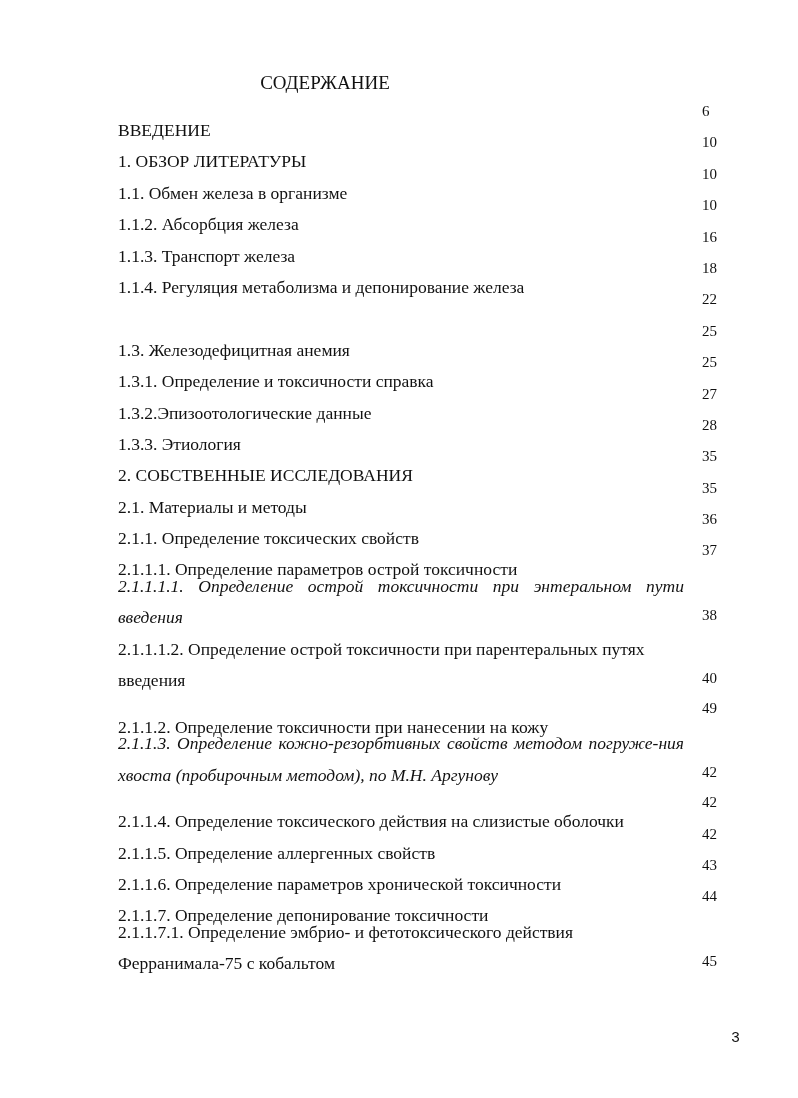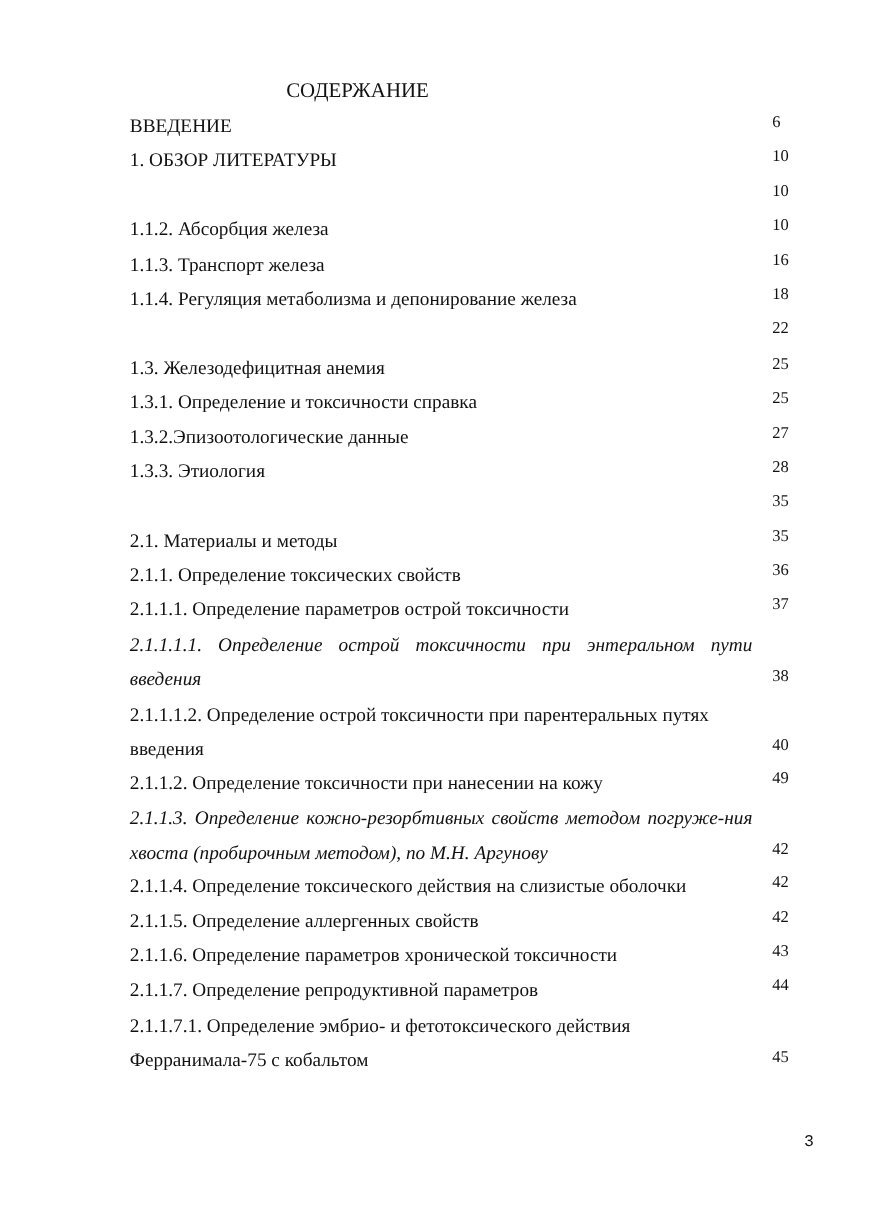--- a/index.html
+++ b/index.html
@@ -9,21 +9,21 @@
   }
   .title {
     position: absolute; left: 0; width: 650px; top: 72px;
     text-align: center; font-size: 19px;
   }
   .toc { position: absolute; left: 118px; top: 100px; width: 600px; }
   .row {
     position: relative; height: 31.4px;
   }
   .row .label {
-    position: absolute; left: 0; top: 4px; font-size: 17.5px; white-space: nowrap;
+    position: absolute; left: 0; top: 20px; font-size: 17.5px; white-space: nowrap;
   }
   .row .page {
     position: absolute; left: 584px; top: 3px; font-size: 15px;
   }
   .row.wrap { height: 63px; }
   .row.wrap .label { white-space: normal; width: 566px; line-height: 31.5px; top: 0; }
   .row.wrap .label.justify { text-align: justify; text-align-last: left; font-style: italic; }
   .row.wrap .page { top: 36px; }
   .pagenum {
     position: absolute; left: 731px; top: 1030px; font-size: 15px;
@@ -38,20 +38,21 @@
 <div class="toc">
   <div class="row">
       <span class="label">ВВЕДЕНИЕ</span>
       <span class="page">6</span>
     </div>
   <div class="row">
       <span class="label">1. ОБЗОР ЛИТЕРАТУРЫ</span>
       <span class="page">10</span>
     </div>
   <div class="row">
+      <span class="label">1.1. Обмен железа в организме</span>
       <span class="page">10</span>
     </div>
   <div class="row">
       <span class="label">1.1.2. Абсорбция железа</span>
       <span class="page">10</span>
     </div>
   <div class="row">
       <span class="label">1.1.3. Транспорт железа</span>
       <span class="page">16</span>
     </div>
@@ -72,20 +73,21 @@
     </div>
   <div class="row">
       <span class="label">1.3.2.Эпизоотологические данные</span>
       <span class="page">27</span>
     </div>
   <div class="row">
       <span class="label">1.3.3. Этиология</span>
       <span class="page">28</span>
     </div>
   <div class="row">
+      <span class="label">2. СОБСТВЕННЫЕ ИССЛЕДОВАНИЯ</span>
       <span class="page">35</span>
     </div>
   <div class="row">
       <span class="label">2.1. Материалы и методы</span>
       <span class="page">35</span>
     </div>
   <div class="row">
       <span class="label">2.1.1. Определение токсических свойств</span>
       <span class="page">36</span>
     </div>
@@ -115,21 +117,21 @@
     </div>
   <div class="row">
       <span class="label">2.1.1.5. Определение аллергенных свойств</span>
       <span class="page">42</span>
     </div>
   <div class="row">
       <span class="label">2.1.1.6. Определение параметров хронической токсичности</span>
       <span class="page">43</span>
     </div>
   <div class="row">
-      <span class="label">2.1.1.7. Определение репродуктивной параметров</span>
+      <span class="label">2.1.1.7. Определение депонирование токсичности</span>
       <span class="page">44</span>
     </div>
   <div class="row wrap">
       <span class="label">2.1.1.7.1. Определение эмбрио- и фетотоксического действия Ферранимала-75 с кобальтом</span>
       <span class="page">45</span>
     </div>
 </div>
 
 <div class="pagenum">3</div>
 

